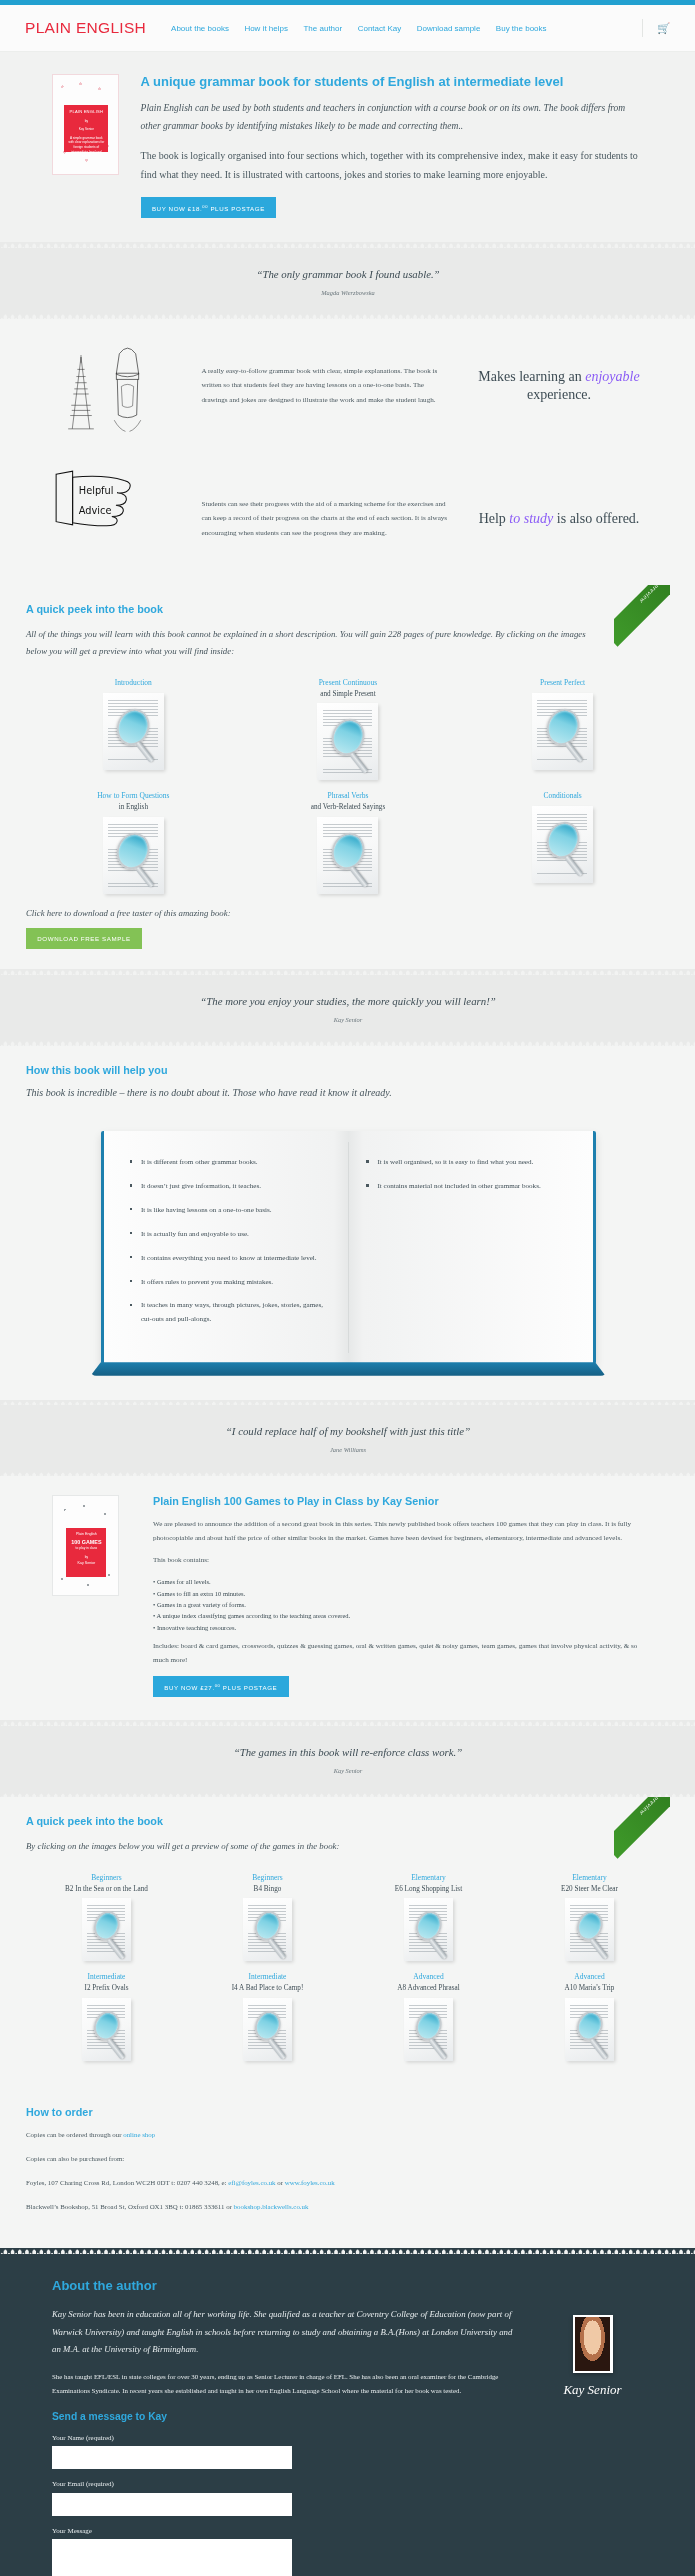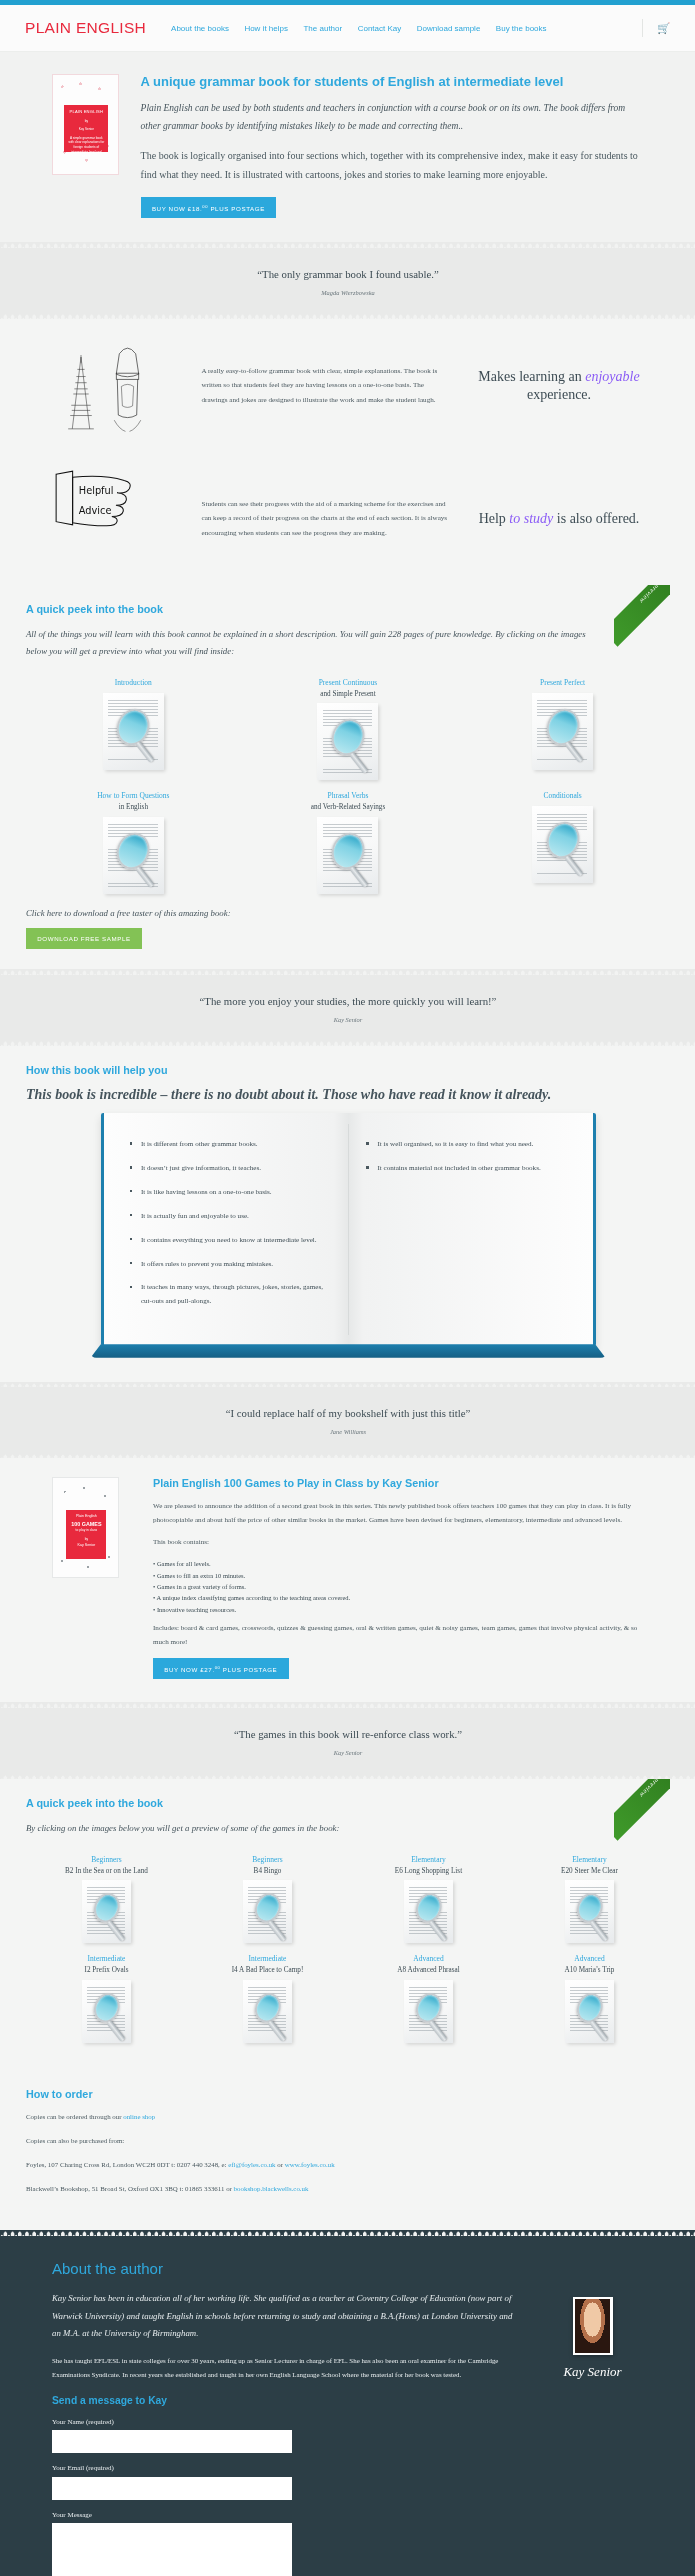--- a/index.html
+++ b/index.html
@@ -135,21 +135,21 @@
     border: 0;
     cursor: pointer;
   }
   .btn-blue  { background: #2ba8dc; }
   .btn-green { background: #83c255; }
   .btn sup { font-size: 4.1px; }
 
   
   .quoteband { text-align: center; padding: 19.6px 0 17.5px; }
   .quoteband .q {
-    font-size: 10.8px; color: #3d4c54;
+    font-style: italic; font-size: 10.8px; color: #3d4c54;
     margin: 0 0 9.3px;
   }
   .quoteband .by { font-style: italic; font-size: 6.4px; color: #6a767c; }
 
   
   .feature { display: flex; align-items: center; gap: 15.5px; padding: 17.5px 0; }
   .feature-art { flex: 0 0 134px; height: 98px; position: relative; }
   .feature-text { flex: 1; font-size: 7.1px; line-height: 2.05; color: #4a585f; padding-right: 8.2px; }
   .feature-slogan {
     flex: 0 0 170px; text-align: center;
@@ -235,21 +235,21 @@
     transform: rotate(-38deg);
     border-radius: 3.1px;
     background: linear-gradient(90deg,#b8bfc4,#e6eaec,#9aa3a9);
     box-shadow: 0.5px 0.5px 1.5px rgba(0,0,0,.25);
   }
 
   .download-line { font-style: italic; font-size: 8.8px; margin: 3.1px 0 10.3px; color:#45545c; }
 
   
   .help { padding: 17.5px 0 24px; }
-  .help-lead { font-style: italic; font-size: 14px; margin: 0 0 10px; color:#45545c;font-weight:bold; }
+  .help-lead { font-style: italic; font-size: 10px; margin: 0 0 33px; color:#45545c; }
   .spread {
     position: relative;
     margin: 0 auto;
     width: 495px;
     background: linear-gradient(90deg,#fdfdfd 0%, #f1f2f2 47%, #e6e8e8 50%, #f1f2f2 53%, #fdfdfd 100%);
     border-left: 3.6px solid #1d7fae;
     border-right: 3.6px solid #1d7fae;
     border-radius: 2.1px;
     box-shadow: 0 4.1px 8.2px rgba(0,0,0,.12);
     display: flex;
@@ -311,21 +311,21 @@
 
   
   .order { padding: 13.4px 0 24px; }
   .order p { font-size: 6.9px; line-height: 1.8; margin: 0 0 11.3px; color:#49585f; }
   .order a { color: #2fa8dd; text-decoration: none; }
 
   
   .author-sec { background: #2c3e46; color: #e8edef; padding: 24px 0 20.6px; }
   .author-inner { display:flex; gap: 20.6px; }
   .author-left { flex: 1; max-width: 479px; }
-  .author-sec h2 { color: #2fa8dd; font-family:"Liberation Sans",sans-serif; font-size:15px; font-weight:400; margin:0 0 13.4px; }
+  .author-sec h2 { color: #2fa8dd; font-family:"Liberation Sans",sans-serif; font-size:13px; font-weight:700; margin:0 0 13.4px; }
   .author-bio-1 { font-style: italic; font-size: 8.8px; line-height: 2.0; margin:0 0 11.3px; }
   .author-bio-2 { font-size: 6.9px; line-height: 1.95; margin:0 0 13.4px; }
   .author-right { flex:0 0 103px; text-align:center; }
   .photo-frame {
     width: 40px; height: 58px; margin: 37px auto 0;
     background:#fff; padding:2.1px;
     box-shadow:0 1.5px 4.1px rgba(0,0,0,.35);
   }
   .photo-inner {
     width:100%; height:100%;

